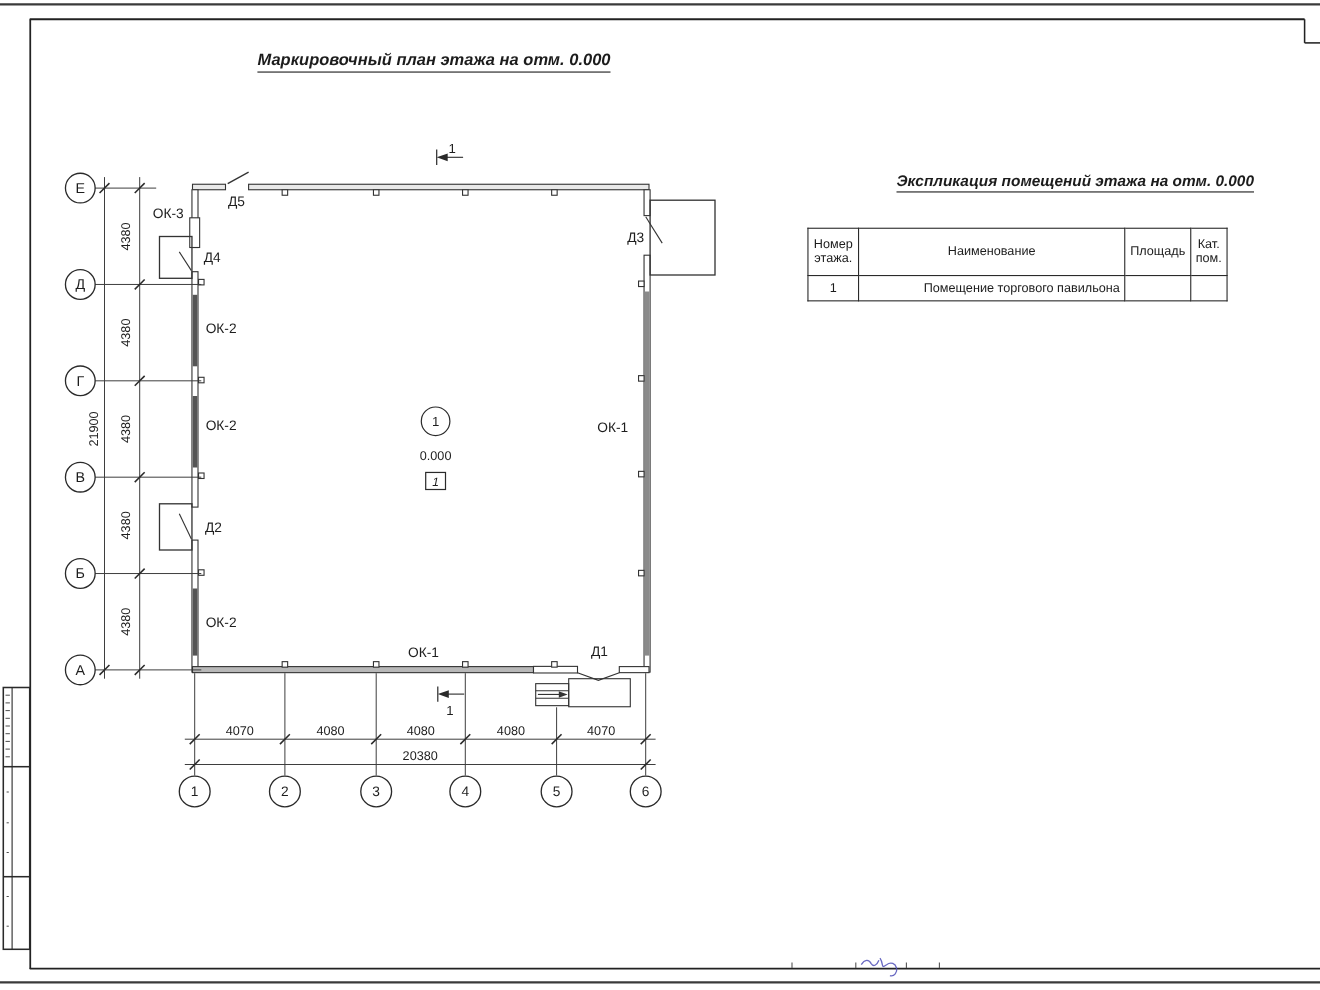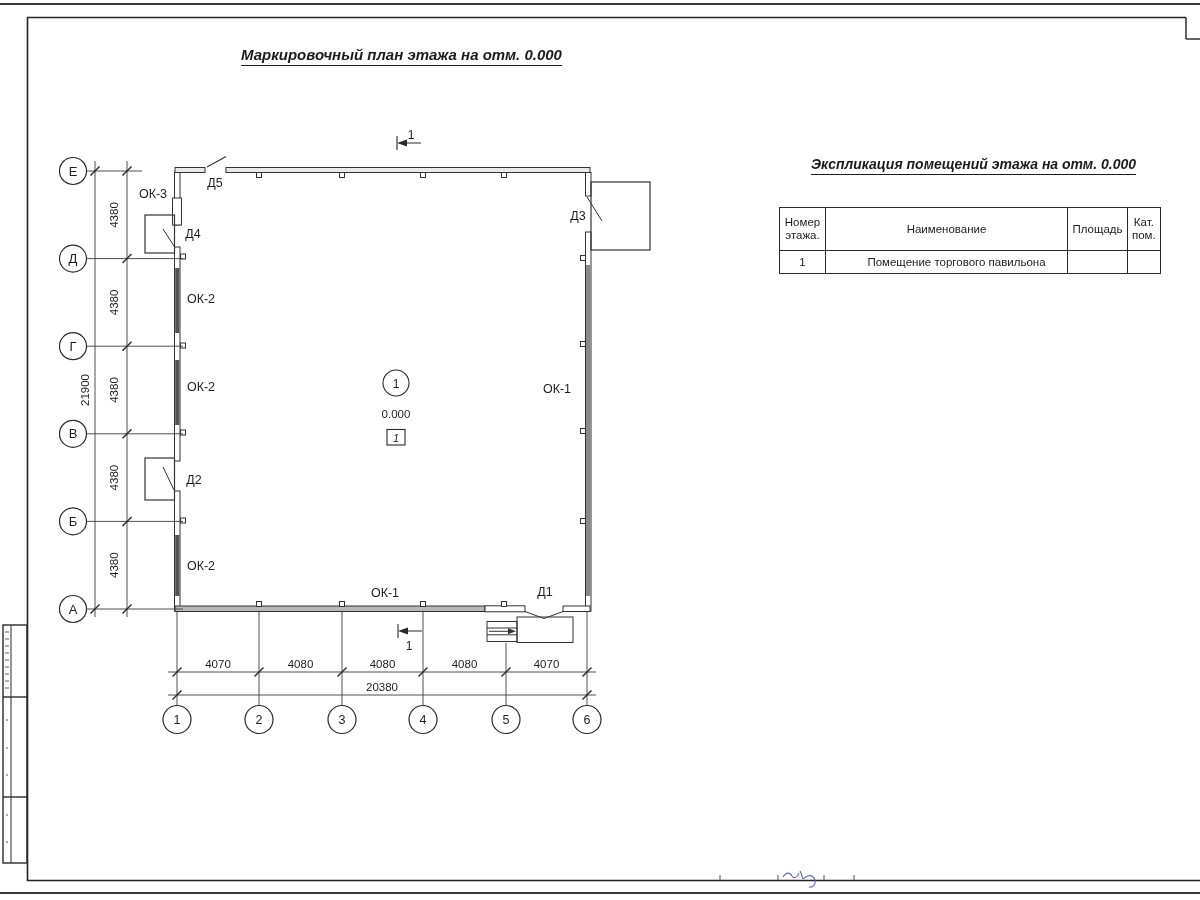--- a/index.html
+++ b/index.html
@@ -2,32 +2,32 @@
 <html><head>
 <meta charset="utf-8">
 <style>
   html,body{margin:0;padding:0;background:#ffffff;}
   #sheet{
     position:relative;width:1200px;height:900px;background:#ffffff;overflow:hidden;
     font-family:"Liberation Sans", sans-serif;color:#1e1e1e;
   }
   svg{position:absolute;left:0;top:0;}
   .title{
-    position:absolute;font-style:italic;font-weight:bold;color:#1c1c1c;text-align:left;margin-left:16px;
+    position:absolute;font-style:italic;font-weight:bold;color:#1c1c1c;text-align:right;
   }
   .title span{display:inline-block;border-bottom:1.6px solid #1c1c1c;padding-bottom:2px;}
   #plan-title{left:225px;top:46px;width:330px;font-size:15px;}
   #schedule-title{left:795px;top:156px;width:345px;font-size:14px;}
   #schedule{
-    position:absolute;left:779px;top:207px;border-collapse:collapse;table-layout:fixed;
+    position:absolute;left:734px;top:207px;border-collapse:collapse;table-layout:fixed;
     font-size:11.5px;color:#1c1c1c;
   }
   #schedule td{border:1.6px solid #2a2a2a;vertical-align:middle;padding:0 4px;overflow:hidden;white-space:nowrap;}
   #schedule .c{text-align:center;}
-  #schedule .l{text-align:center;padding-left:24px;}
+  #schedule .l{text-align:right;padding-left:24px;}
   .hdr{line-height:1.15;}
   svg text{fill:#1e1e1e;font-family:"Liberation Sans", sans-serif;}
 </style>
 </head>
 <body>
 
 <div id="sheet">
 
 <svg width="1200" height="900" viewBox="0 0 1200 900">
 

